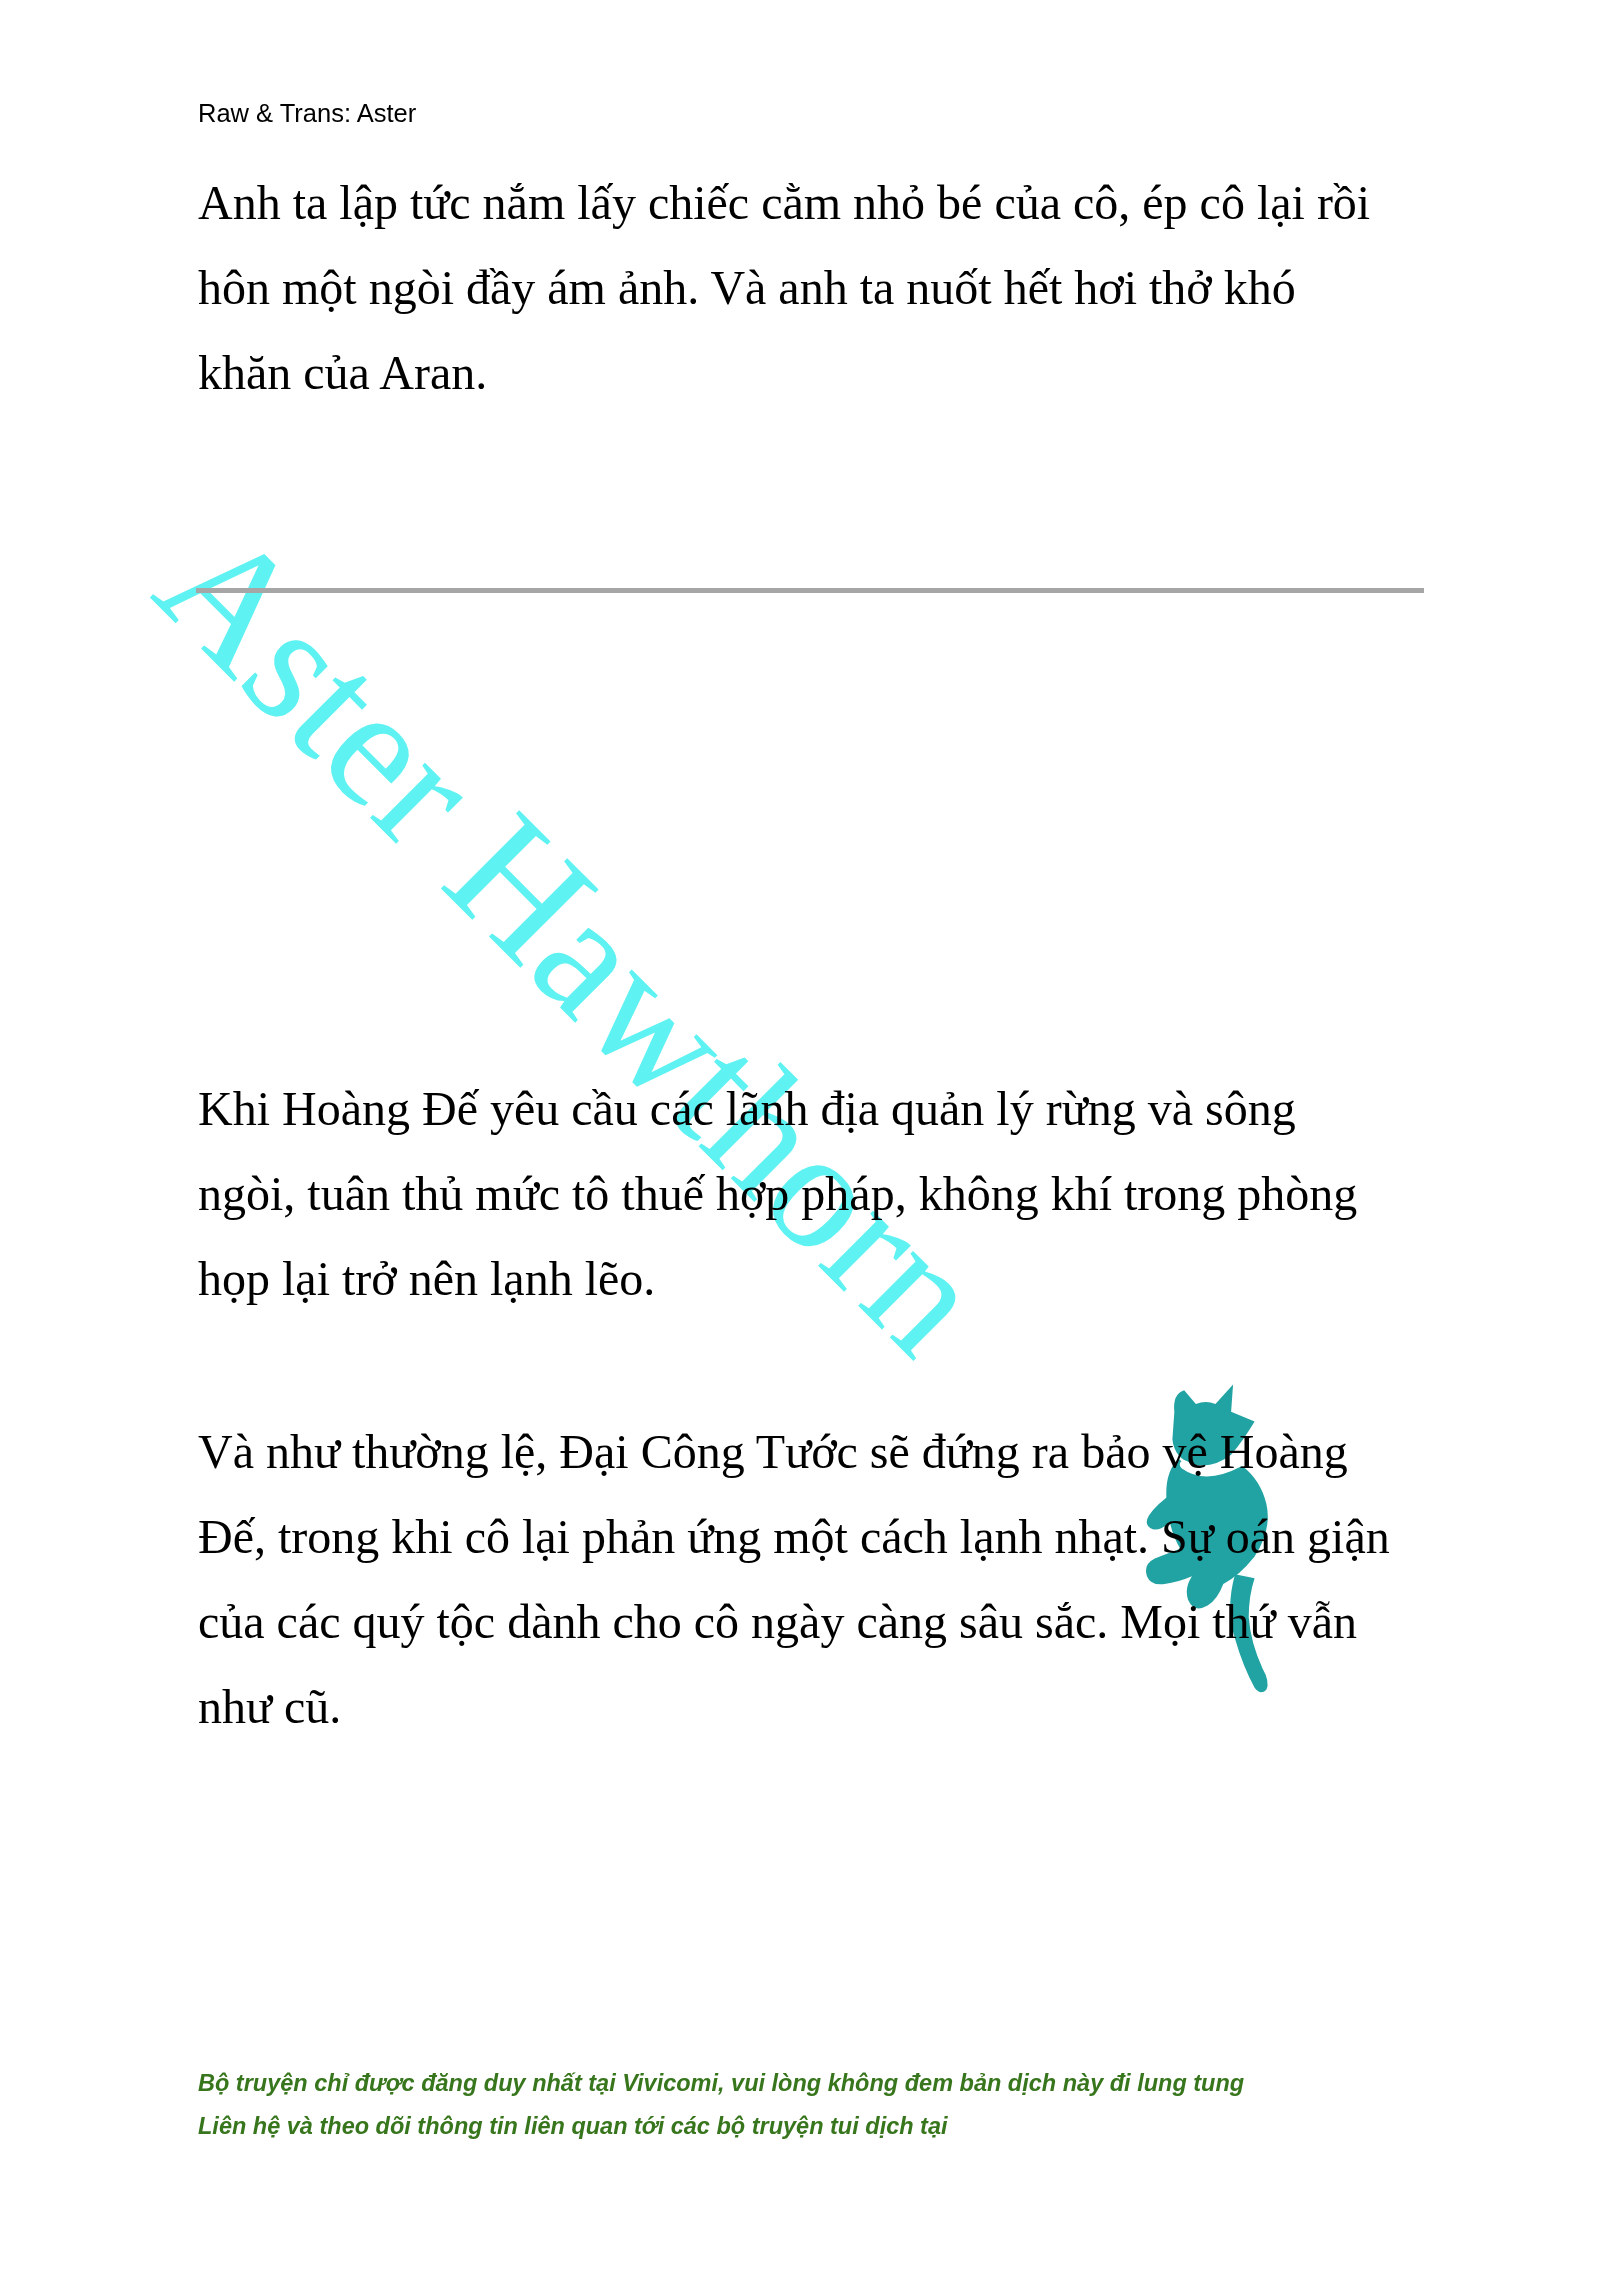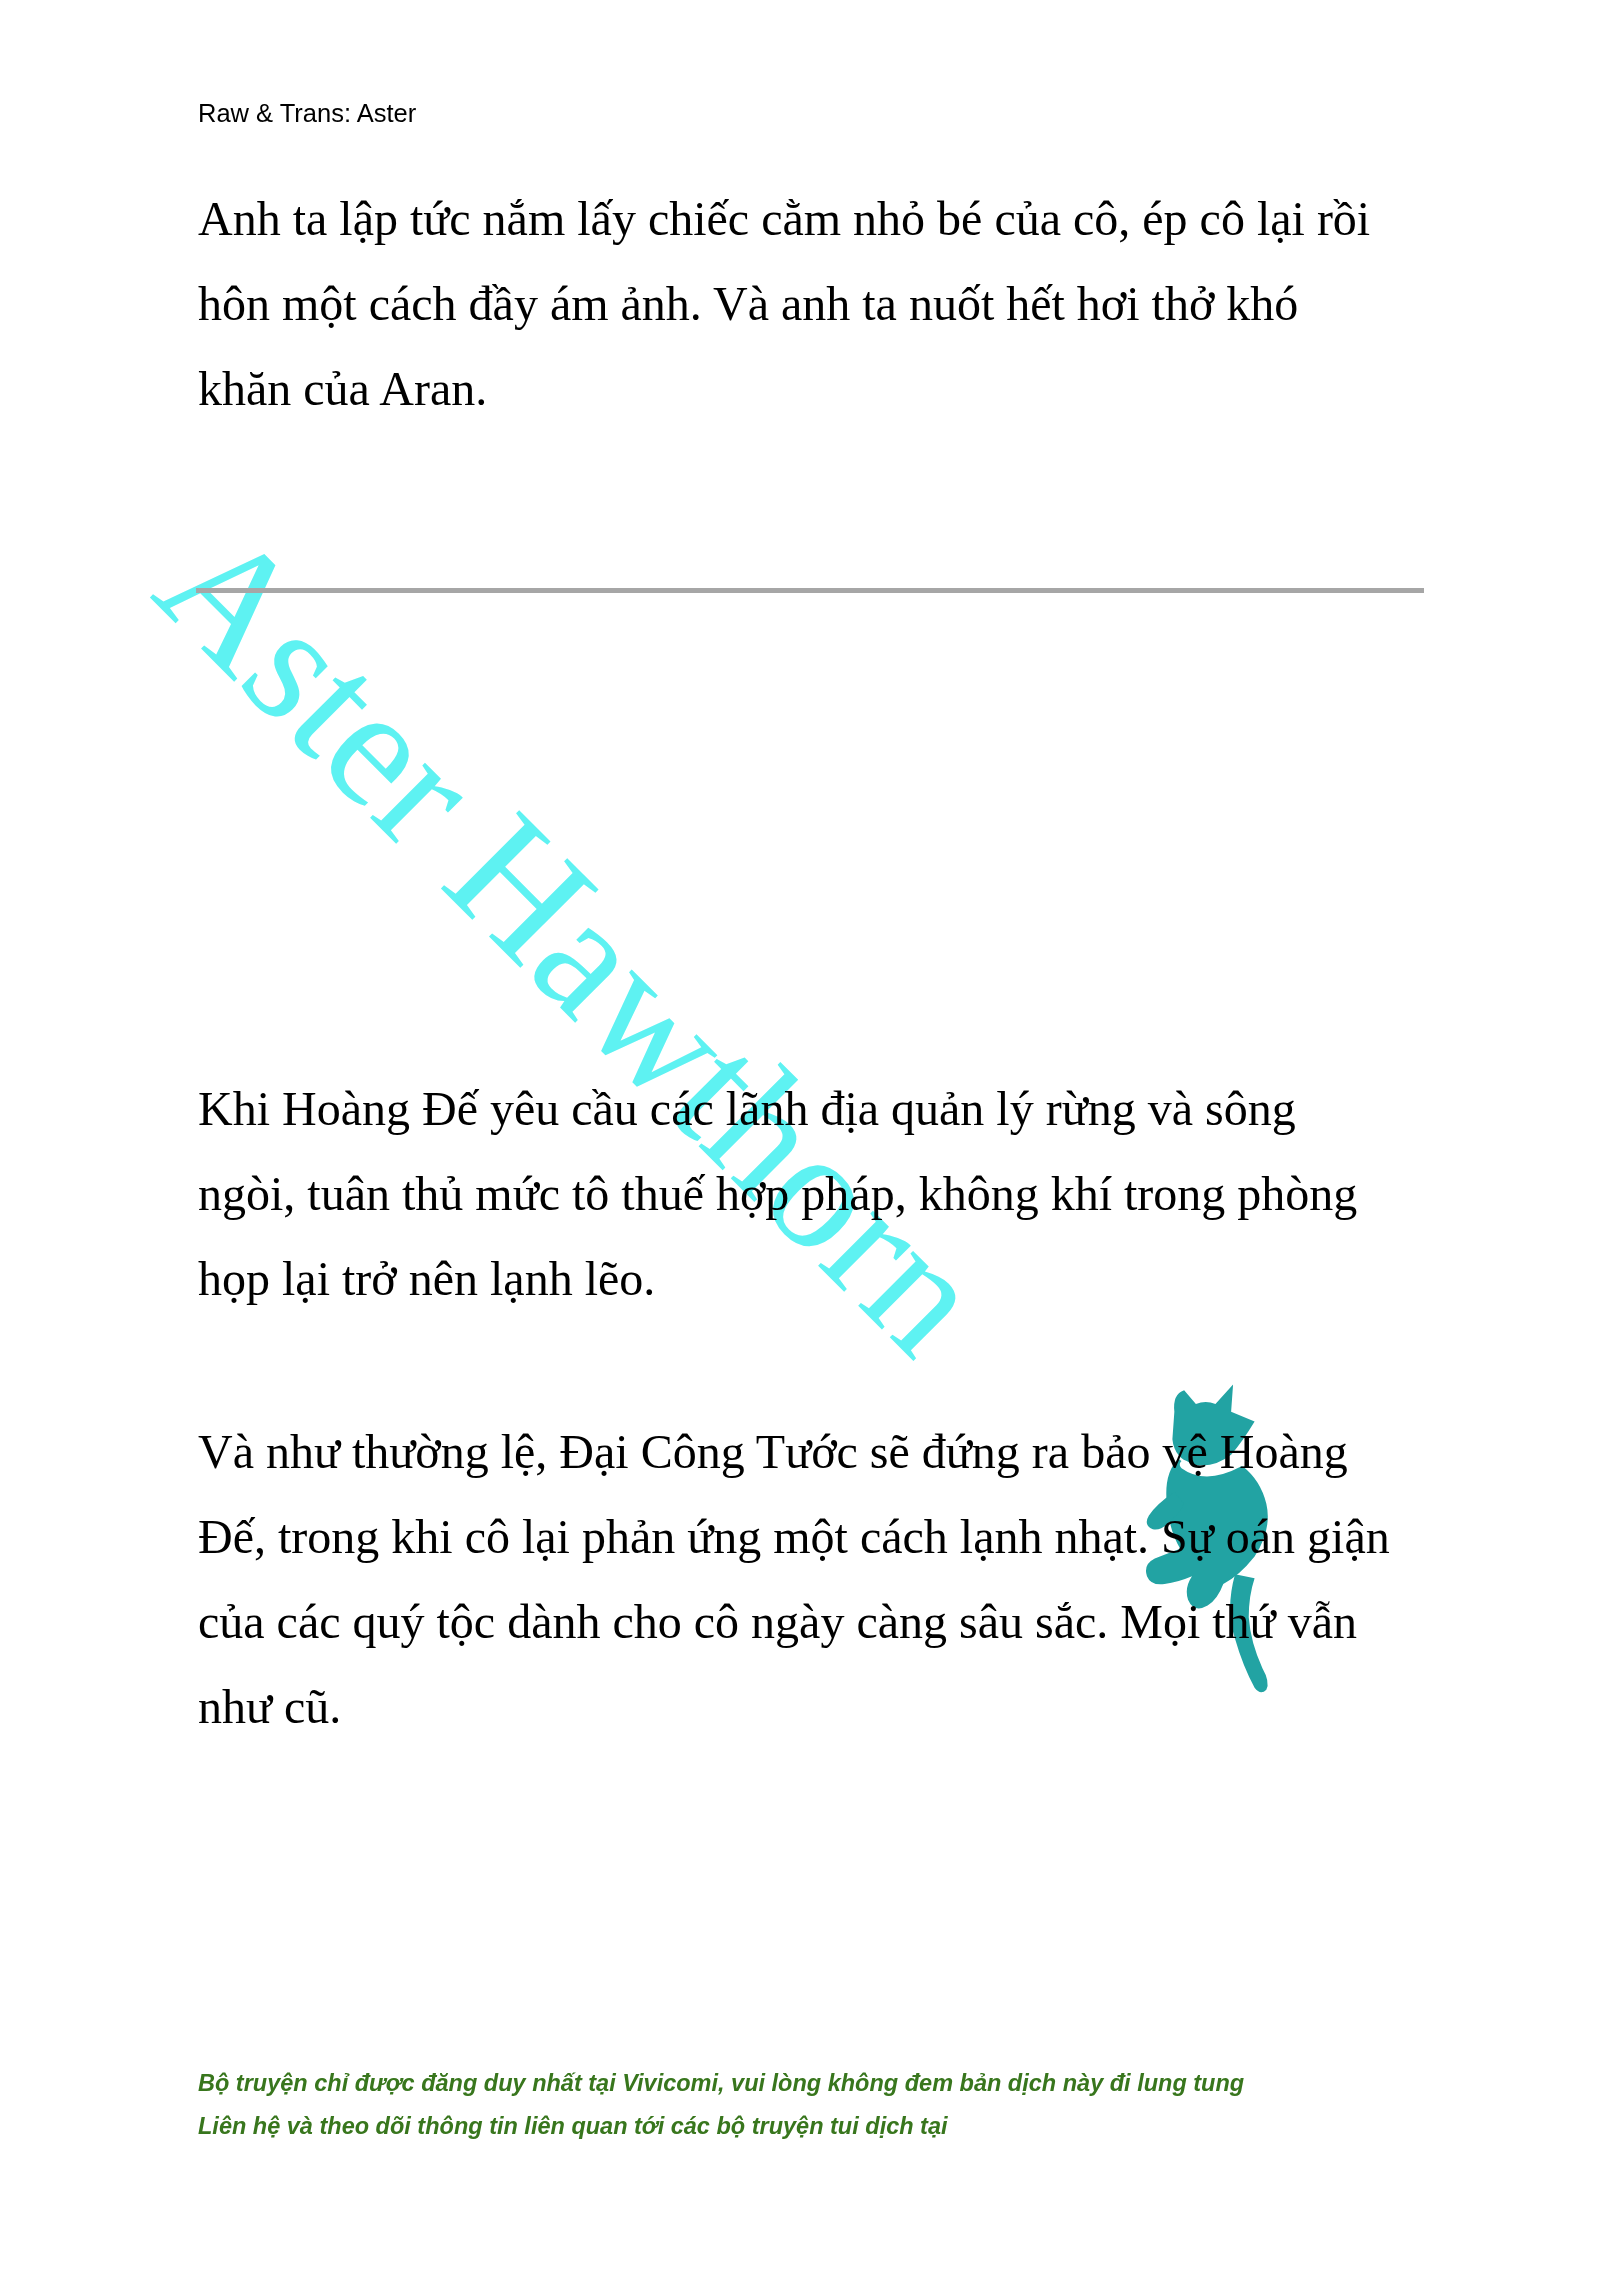--- a/index.html
+++ b/index.html
@@ -112,23 +112,23 @@
 
       <path d="M30 112 Q12 124 4 136 Q-2 146 8 150 Q16 152 26 142 Q36 132 40 124 Z"></path>
 
       <path d="M92 196 Q82 232 92 262 Q100 290 112 312 Q118 320 124 314 Q128 306 120 292 Q108 266 106 240 Q106 218 112 200 Z"></path>
     </g>
 
     <path d="M40 84 Q62 100 96 82" fill="none" stroke="#ffffff" stroke-width="9" stroke-linecap="round"></path>
   </svg>
 
   <div class="text-layer">
-    <div class="para" style="top:176px">
+    <div class="para" style="top:160px">
       <span class="line">Anh ta lập tức nắm lấy chiếc cằm nhỏ bé của cô, ép cô lại rồi</span>
-      <span class="line">hôn một cách đầy ám ảnh. Và anh ta nuốt hết hơi thở khó</span>
+      <span class="line">hôn một ngòi đầy ám ảnh. Và anh ta nuốt hết hơi thở khó</span>
       <span class="line">khăn của Aran.</span>
     </div>
 
     <div class="divider"></div>
 
     <div class="para" style="top:757px">
     </div>
 
     <div class="para" style="top:1066px">
       <span class="line">Khi Hoàng Đế yêu cầu các lãnh địa quản lý rừng và sông</span>

